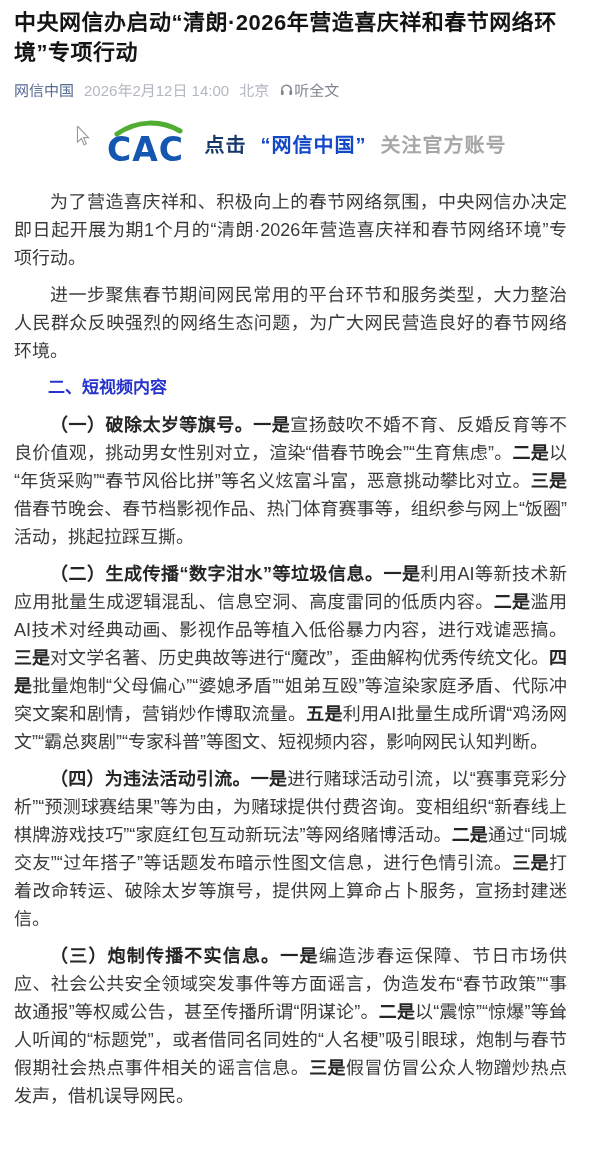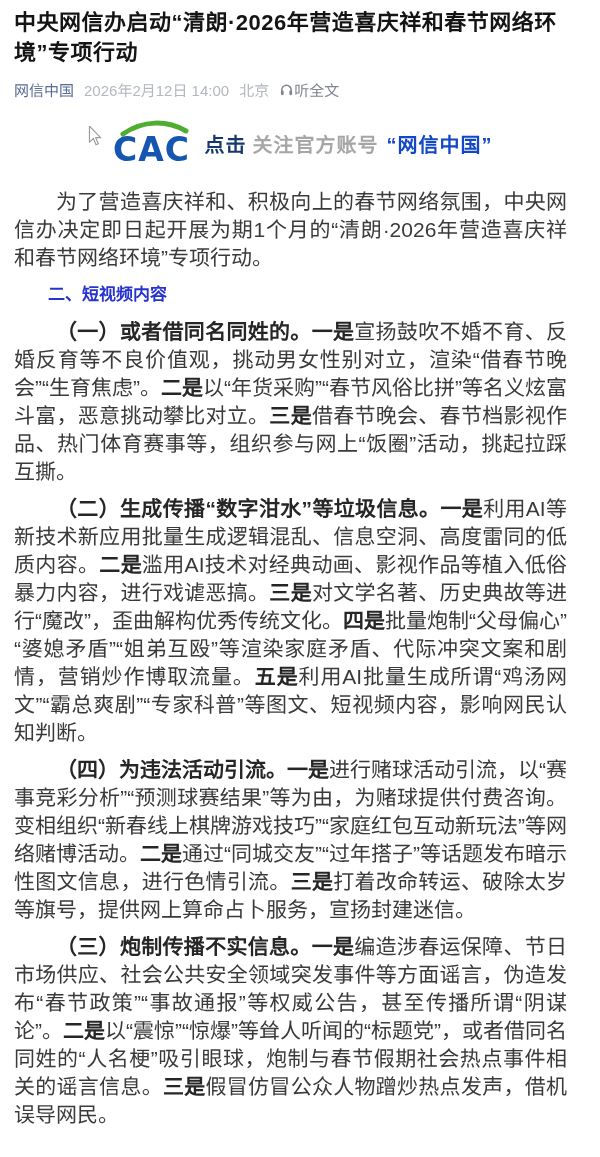--- a/index.html
+++ b/index.html
@@ -34,32 +34,32 @@
     align-items: center;
     color: #7f8690;
     cursor: pointer;
   }
 
   .banner {
     height: 62px;
     display: flex;
     align-items: center;
     justify-content: center;
-    gap: 6px;
+    gap: 12px;
     margin: 4px 0 14px 0;
     cursor: pointer;
   }
   .banner .cursor { margin-right: -2px; margin-top: -14px; }
   .banner-text { font-weight: 800; font-size: 20px; letter-spacing: 1px; white-space: nowrap; }
   .b-click  { color: #16386b; }
   .b-acct   { color: #1247c5; margin: 0 2px; }
   .b-follow { color: #a6a6a6; }
 
   .article p {
-    font-size: 21px;
+    font-size: 18px;
     line-height: 28px;
     color: #3a3a3a;
     text-align: justify;
     text-indent: 2em;
     margin: 0 0 9px 0;
   }
   .article .heading {
     font-size: 17px;
     line-height: 28px;
     font-weight: 700;
@@ -92,26 +92,27 @@
 
   <div class="banner">
     <svg class="cursor" width="16" height="20" viewBox="0 0 12 18" aria-hidden="true">
       <polygon points="1,0 1,14.5 4.6,11.3 6.9,16.8 9,15.9 6.6,10.5 11,10.5" fill="#ffffff" stroke="#9a9a9a" stroke-width="1"></polygon>
     </svg>
     <svg width="92" height="48" viewBox="0 0 92 48" aria-hidden="true">
       <path d="M16 15 C 36 1, 60 1, 79 12" fill="none" stroke="#4fae32" stroke-width="5" stroke-linecap="round"></path>
       <text x="6" y="42" font-family="'DejaVu Sans', sans-serif" font-size="33" font-weight="bold" fill="#1456b0" letter-spacing="1">CAC</text>
     </svg>
     <span class="banner-text b-click">点击</span>
+    <span class="banner-text b-acct">“网信中国”</span>
     <span class="banner-text b-follow">关注官方账号</span>
-    <span class="banner-text b-acct">“网信中国”</span>
   </div>
 
   <div class="article" id="article-body">
       <p><span>为了营造喜庆祥和、积极向上的春节网络氛围，中央网信办决定即日起开展为期1个月的“清朗·2026年营造喜庆祥和春节网络环境”专项行动。</span></p>
+      <p><span>进一步聚焦春节期间网民常用的平台环节和服务类型，大力整治人民群众反映强烈的网络生态问题，为广大网民营造良好的春节网络环境。</span></p>
       <div class="heading">二、短视频内容</div>
-      <p><span class="seg-bold">（一）或者借同名同姓的。</span><span class="seg-bold">一是</span><span>宣扬鼓吹不婚不育、反婚反育等不良价值观，挑动男女性别对立，渲染“借春节晚会”“生育焦虑”。</span><span class="seg-bold">二是</span><span>以“年货采购”“春节风俗比拼”等名义炫富斗富，恶意挑动攀比对立。</span><span class="seg-bold">三是</span><span>借春节晚会、春节档影视作品、热门体育赛事等，组织参与网上“饭圈”活动，挑起拉踩互撕。</span></p>
+      <p><span class="seg-bold">（一）破除太岁等旗号。</span><span class="seg-bold">一是</span><span>宣扬鼓吹不婚不育、反婚反育等不良价值观，挑动男女性别对立，渲染“借春节晚会”“生育焦虑”。</span><span class="seg-bold">二是</span><span>以“年货采购”“春节风俗比拼”等名义炫富斗富，恶意挑动攀比对立。</span><span class="seg-bold">三是</span><span>借春节晚会、春节档影视作品、热门体育赛事等，组织参与网上“饭圈”活动，挑起拉踩互撕。</span></p>
       <p><span class="seg-bold">（二）生成传播“数字泔水”等垃圾信息。</span><span class="seg-bold">一是</span><span>利用AI等新技术新应用批量生成逻辑混乱、信息空洞、高度雷同的低质内容。</span><span class="seg-bold">二是</span><span>滥用AI技术对经典动画、影视作品等植入低俗暴力内容，进行戏谑恶搞。</span><span class="seg-bold">三是</span><span>对文学名著、历史典故等进行“魔改”，歪曲解构优秀传统文化。</span><span class="seg-bold">四是</span><span>批量炮制“父母偏心”“婆媳矛盾”“姐弟互殴”等渲染家庭矛盾、代际冲突文案和剧情，营销炒作博取流量。</span><span class="seg-bold">五是</span><span>利用AI批量生成所谓“鸡汤网文”“霸总爽剧”“专家科普”等图文、短视频内容，影响网民认知判断。</span></p>
       <p><span class="seg-bold">（四）为违法活动引流。</span><span class="seg-bold">一是</span><span>进行赌球活动引流，以“赛事竞彩分析”“预测球赛结果”等为由，为赌球提供付费咨询。变相组织“新春线上棋牌游戏技巧”“家庭红包互动新玩法”等网络赌博活动。</span><span class="seg-bold">二是</span><span>通过“同城交友”“过年搭子”等话题发布暗示性图文信息，进行色情引流。</span><span class="seg-bold">三是</span><span>打着改命转运、破除太岁等旗号，提供网上算命占卜服务，宣扬封建迷信。</span></p>
       <p><span class="seg-bold">（三）炮制传播不实信息。</span><span class="seg-bold">一是</span><span>编造涉春运保障、节日市场供应、社会公共安全领域突发事件等方面谣言，伪造发布“春节政策”“事故通报”等权威公告，甚至传播所谓“阴谋论”。</span><span class="seg-bold">二是</span><span>以“震惊”“惊爆”等耸人听闻的“标题党”，或者借同名同姓的“人名梗”吸引眼球，炮制与春节假期社会热点事件相关的谣言信息。</span><span class="seg-bold">三是</span><span>假冒仿冒公众人物蹭炒热点发声，借机误导网民。</span></p>
     </div>
 
 </div>
 
 </body></html>

